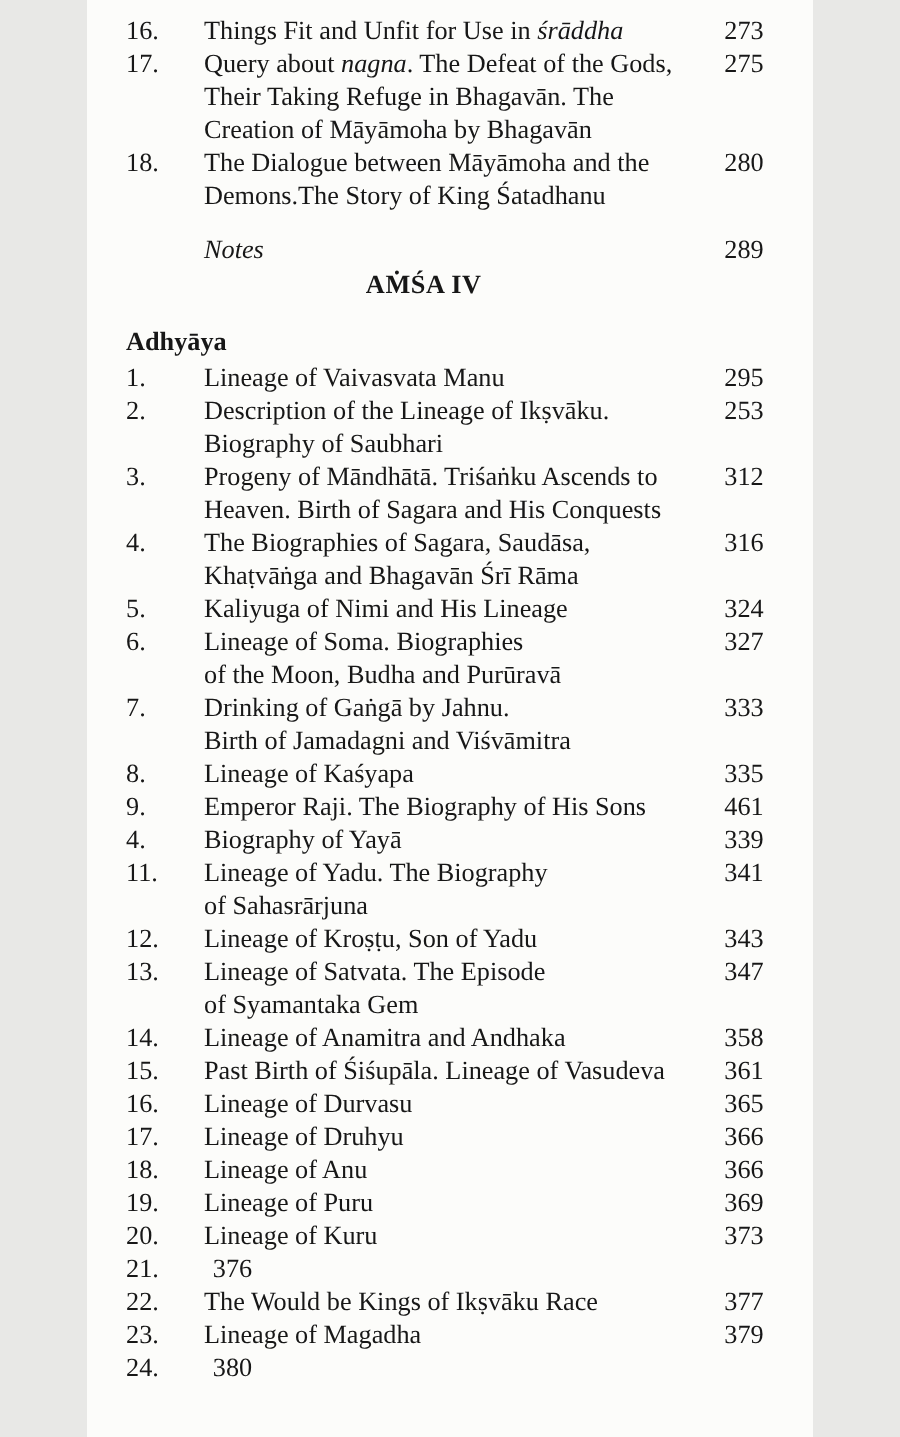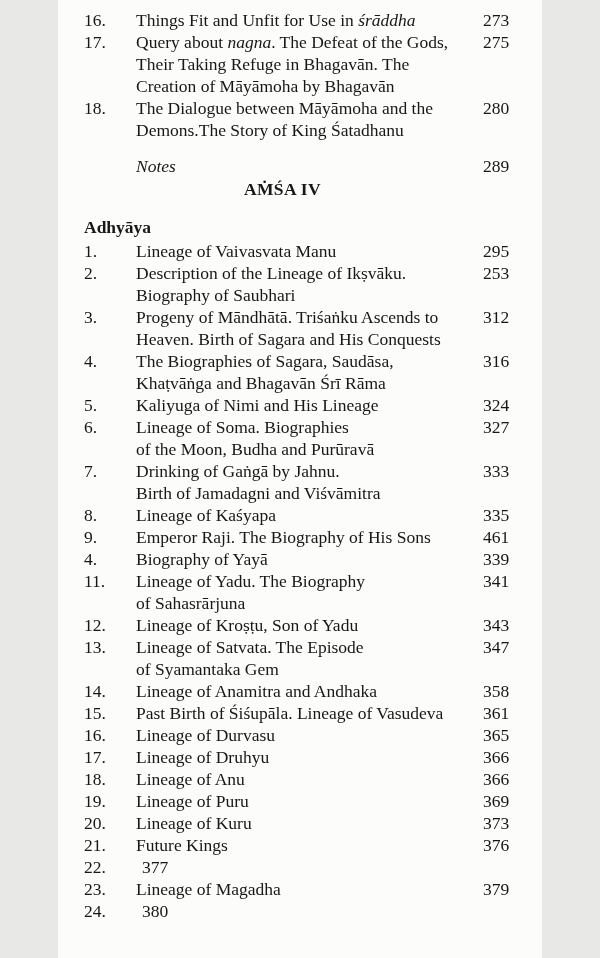--- a/index.html
+++ b/index.html
@@ -170,25 +170,25 @@
     <span class="title"><span>Lineage of Puru</span></span>
     <span class="pg">369</span>
   </div>
       <div class="toc-row">
     <span class="num">20.</span>
     <span class="title"><span>Lineage of Kuru</span></span>
     <span class="pg">373</span>
   </div>
       <div class="toc-row">
     <span class="num">21.</span>
-    <span class="title"><span>Future Kings</span></span>
     <span class="pg">376</span>
   </div>
       <div class="toc-row">
     <span class="num">22.</span>
+    <span class="title"><span>The Would be Kings of Ikṣvāku Race</span></span>
     <span class="pg">377</span>
   </div>
       <div class="toc-row">
     <span class="num">23.</span>
     <span class="title"><span>Lineage of Magadha</span></span>
     <span class="pg">379</span>
   </div>
       <div class="toc-row">
     <span class="num">24.</span>
     <span class="pg">380</span>

